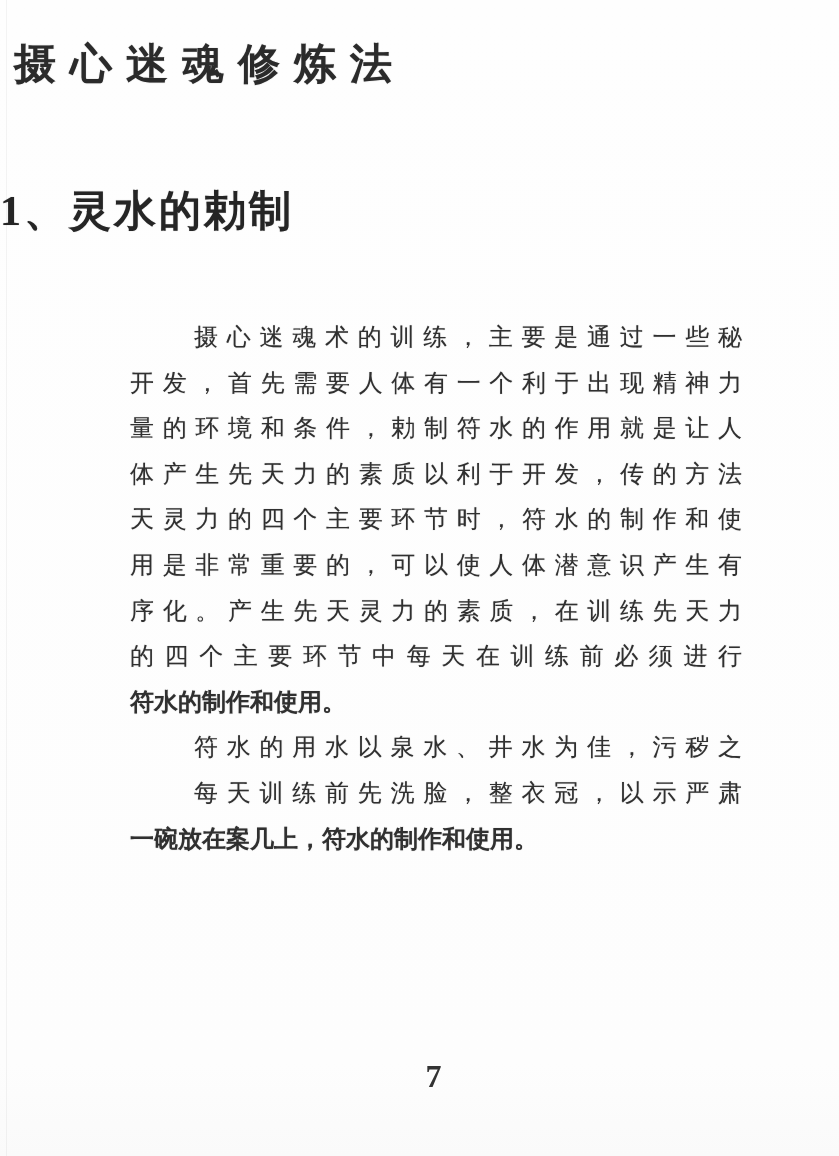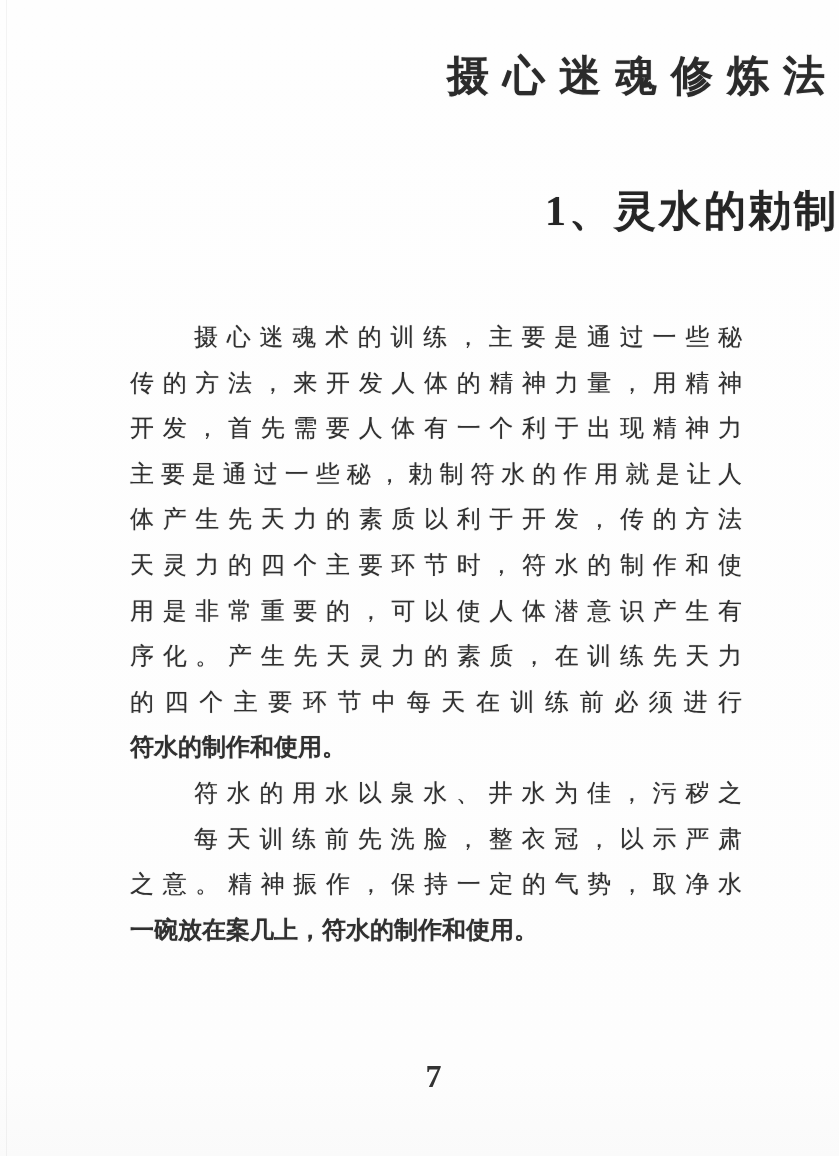--- a/index.html
+++ b/index.html
@@ -13,31 +13,31 @@
     width: 839px; height: 1156px;
     background: linear-gradient(180deg, #fefefe 0%, #fdfdfd 92%, #fafafa 100%);
     overflow: hidden;
     color: #2f2f2f;
   }
   .scan-line {
     position: absolute; left: 6px; top: 0; bottom: 0; width: 1px;
     background: rgba(0,0,0,0.045);
   }
   .book-title {
-    position: absolute; top: 48px; left: 0; width: 100%; margin: 0;
+    position: absolute; top: 36px; left: 0; width: 100%; margin: 0;
     box-sizing: border-box;
-    text-align: right;
+    text-align: left;
     font-size: 42px; font-weight: 700;
-    letter-spacing: 14px; 
+    letter-spacing: 14px; padding-left: 14px;
     color: #2b2b2b;
     text-shadow: 0 0 1px rgba(43,43,43,0.45);
   }
   .section-title {
     position: absolute; top: 183px; left: 0; width: 100%; margin: 0;
-    text-align: right;
+    text-align: left;
     font-size: 42px; font-weight: 700;
     letter-spacing: 3px;
     color: #252525;
     text-shadow: 0 0 1px rgba(37,37,37,0.4);
   }
   .body-text {
     position: absolute; top: 315px; left: 130px; width: 612px;
   }
   .line {
     height: 45.6px; line-height: 45.6px;
@@ -65,29 +65,27 @@
 
 <div class="page">
   <div class="scan-line"></div>
 
   <h1 class="book-title">摄心迷魂修炼法</h1>
 
   <h2 class="section-title">1、灵水的勅制</h2>
 
   <div class="body-text">
     <div class="line full indent">摄心迷魂术的训练，主要是通过一些秘</div>
-    <div class="line full">传的方法，来开发人体的精神力量，用精神</div>
     <div class="line full">开发，首先需要人体有一个利于出现精神力</div>
-    <div class="line full">主要是通过一些秘，勅制符水的作用就是让人</div>
+    <div class="line full">量的环境和条件，勅制符水的作用就是让人</div>
     <div class="line full">体产生先天力的素质以利于开发，传的方法</div>
     <div class="line full">天灵力的四个主要环节时，符水的制作和使</div>
     <div class="line full">用是非常重要的，可以使人体潜意识产生有</div>
     <div class="line full">序化。产生先天灵力的素质，在训练先天力</div>
     <div class="line full">的四个主要环节中每天在训练前必须进行</div>
     <div class="line end">符水的制作和使用。</div>
     <div class="line full indent">符水的用水以泉水、井水为佳，污秽之</div>
     <div class="line full indent">每天训练前先洗脸，整衣冠，以示严肃</div>
-    <div class="line full">之意。精神振作，保持一定的气势，取净水</div>
     <div class="line end">一碗放在案几上，符水的制作和使用。</div>
   </div>
 
   <div class="page-number">7</div>
 </div>
 
 </body></html>

